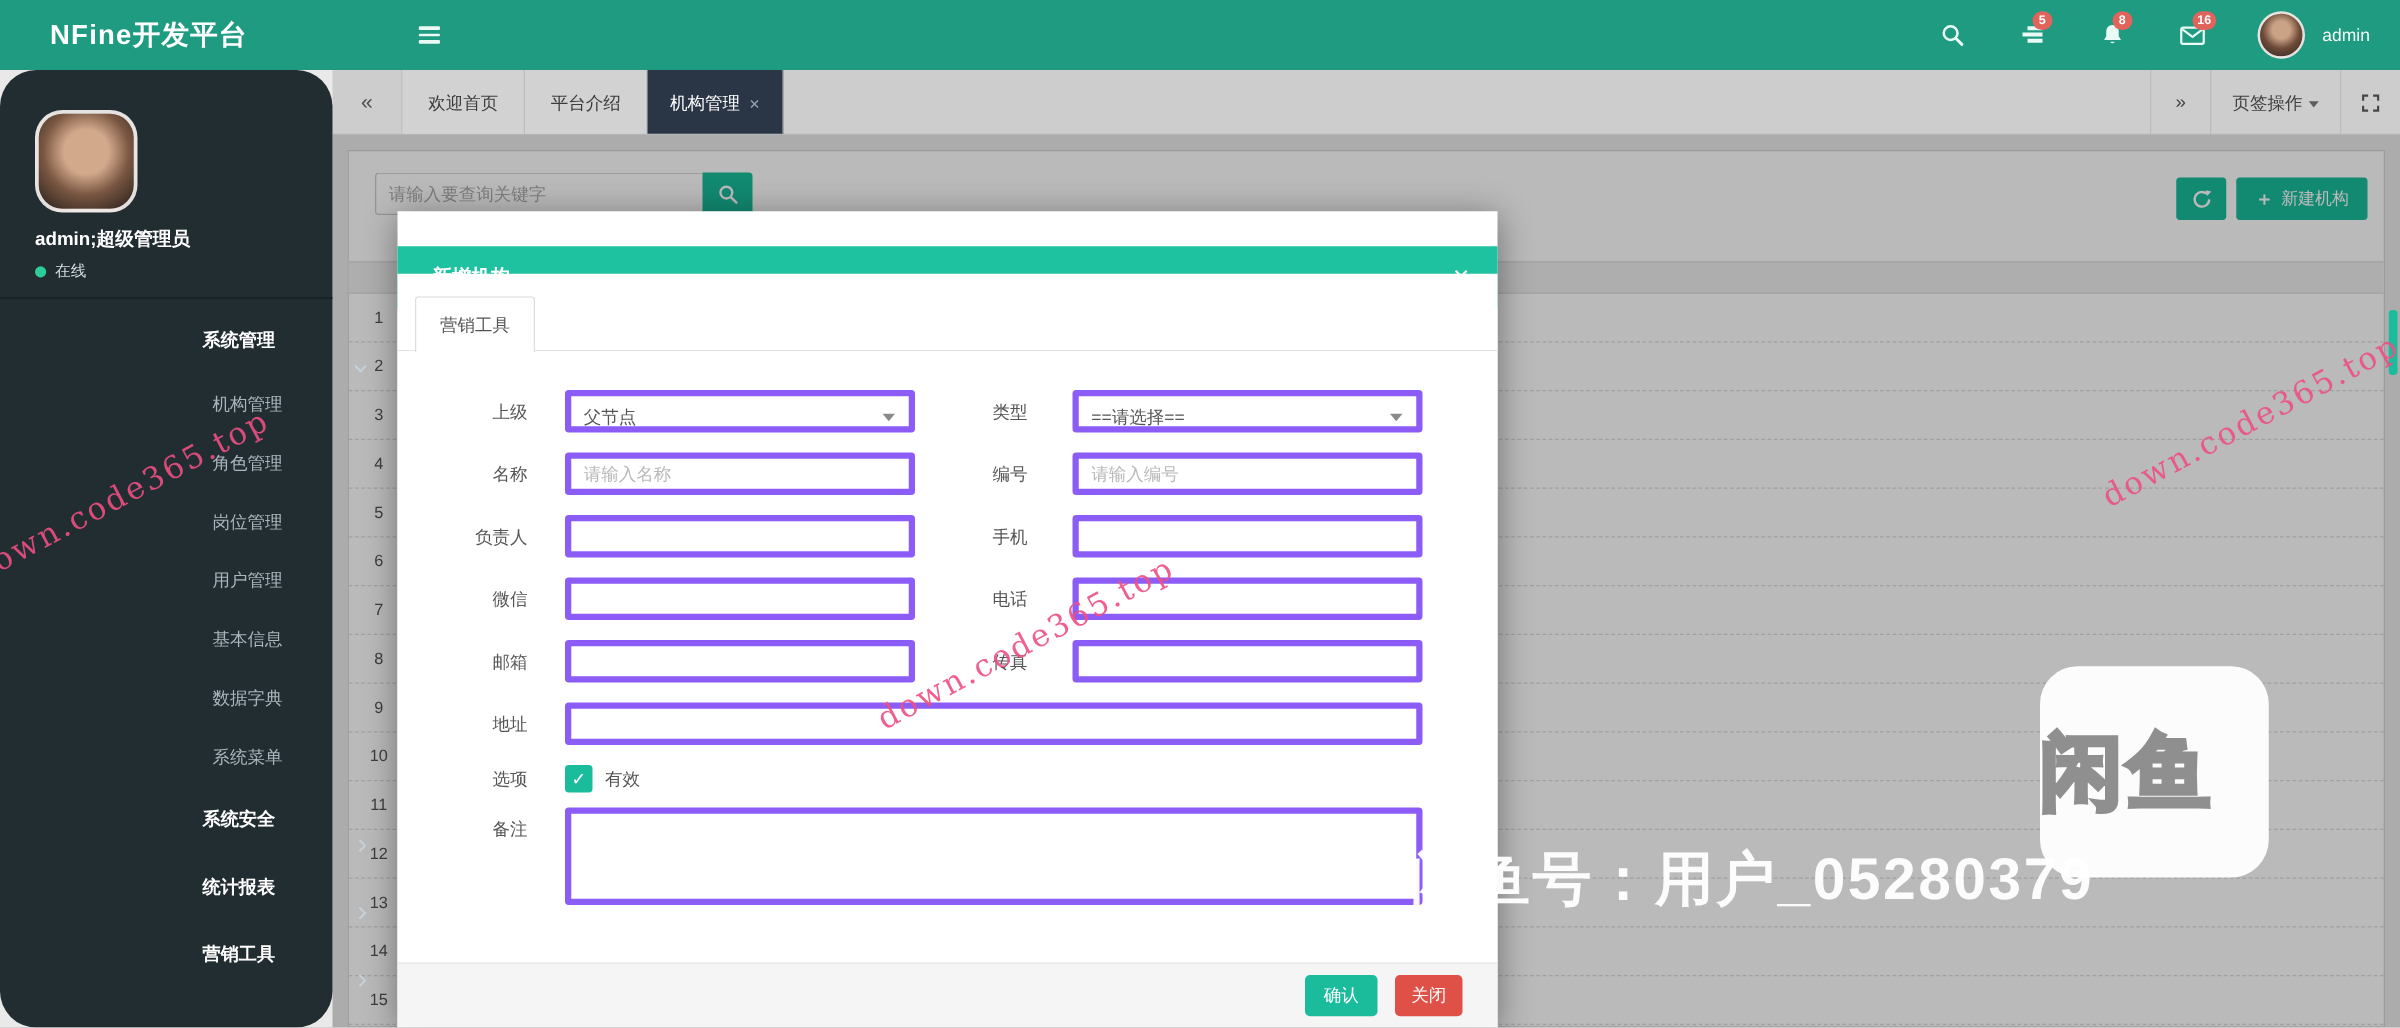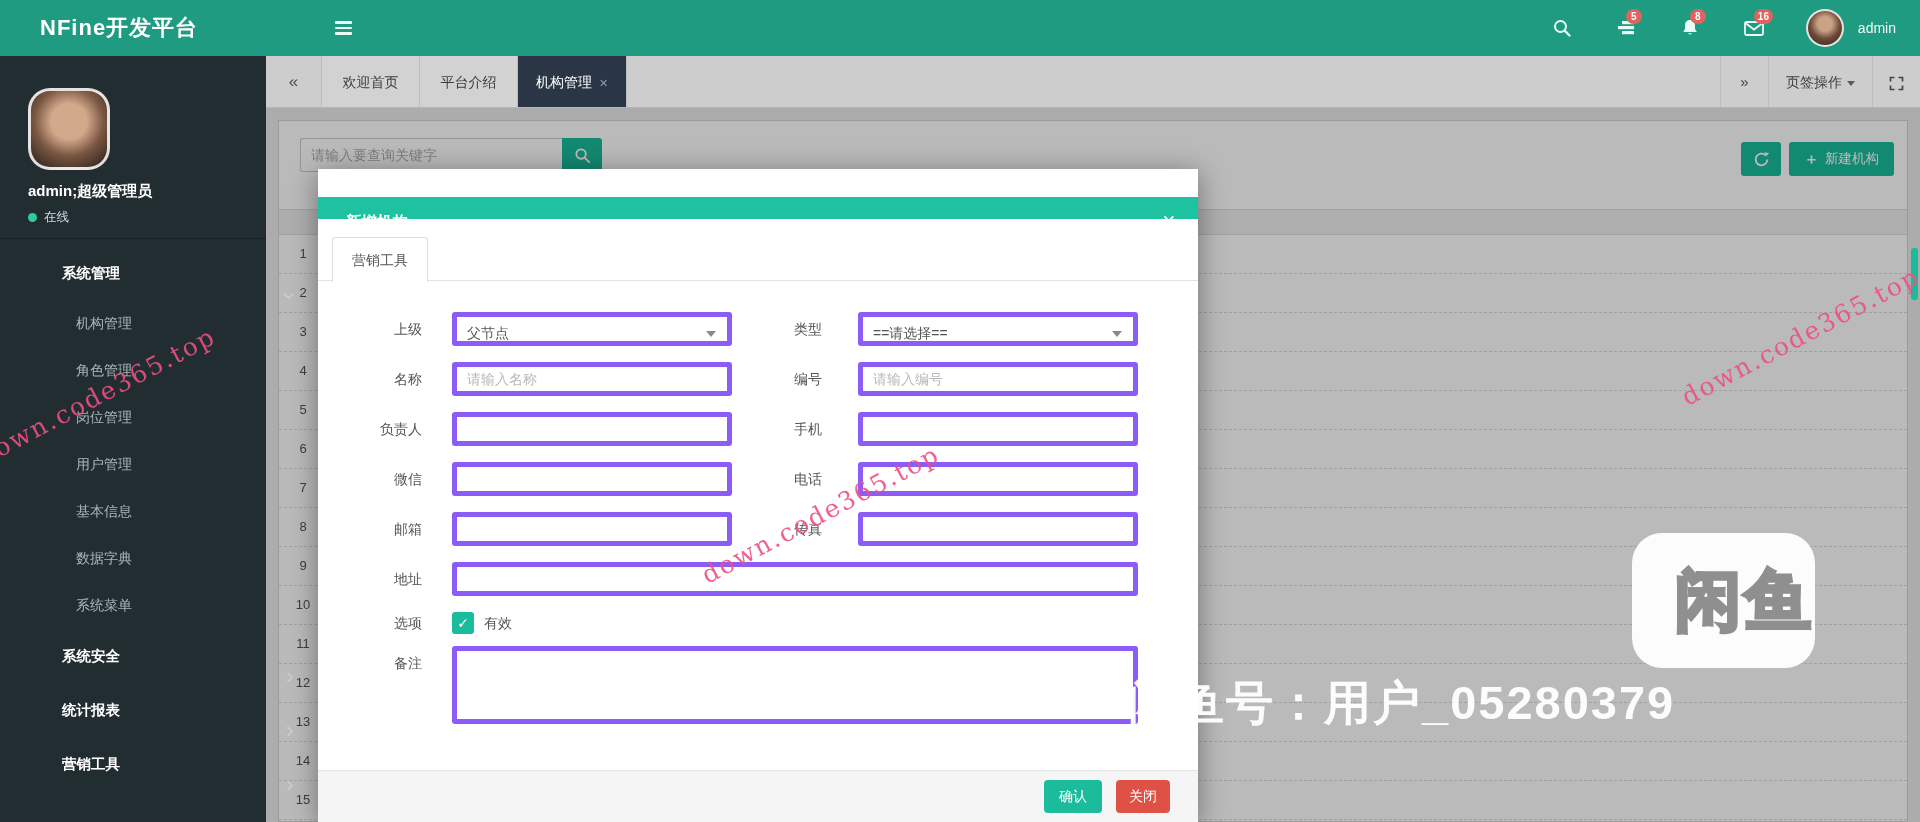--- a/index.html
+++ b/index.html
@@ -14,28 +14,28 @@
   .hamburger i { display:block; width:17px; height:2.5px; background:#eafaf5; border-radius:1px; }
   .nav-right { margin-left:auto; display:flex; align-items:center; gap:40px; padding-right:24px; }
   .nav-icon { position:relative; width:24px; height:24px; display:flex; align-items:center; justify-content:center; cursor:pointer; }
   .nav-icon svg { display:block; }
   .badge { position:absolute; top:-7px; left:12px; min-width:16px; height:15px; padding:0 4px; background:#e0635c; border-radius:8px; color:#fff; font-size:10px; line-height:15px; text-align:center; font-weight:bold; }
   .nav-avatar { width:38px; height:38px; border-radius:50%; border:2px solid rgba(255,255,255,.85);
     background:radial-gradient(circle at 50% 38%, #caa286 0 26%, #6d4a38 55%, #2b2320 100%); }
   .nav-admin { color:#f4fbf8; font-size:14px; margin-left:-26px; }
 
   
-  .sidebar { position:absolute; left:0; top:56px; width:266px; height:766px; background:#222d32; z-index:8; }
+  .sidebar { position:absolute; left:0; top:56px; width:266px; height:766px; background:#222d32; z-index:8;border-radius:29px; }
   .side-avatar { position:absolute; left:28px; top:32px; width:82px; height:82px; border-radius:22px; border:3px solid rgba(255,255,255,.85);
     background:radial-gradient(circle at 50% 40%, #d3a98c 0 30%, #7a5742 58%, #241d1a 100%); }
   .side-name { position:absolute; left:28px; top:126px; color:#fff; font-size:15px; font-weight:bold; }
   .side-status { position:absolute; left:28px; top:153px; color:#d3dbde; font-size:12.5px; display:flex; align-items:center; gap:7px; }
   .side-status .dot { width:9px; height:9px; border-radius:50%; background:#2ecc9a; display:inline-block; }
   .side-sep { position:absolute; left:0; top:182px; width:266px; border-bottom:1px solid #161f23; }
-  .menu { position:absolute; left:0; top:190px; width:320px; }
+  .menu { position:absolute; left:0; top:190px; width:320px;text-align:center; }
   .menu-parent { position:relative; height:54px; line-height:54px; padding-left:62px; color:#ffffff; font-size:14.5px; font-weight:bold; cursor:pointer; }
   .menu-parent .chev { position:absolute; right:26px; top:22px; }
   .menu-child { height:47px; line-height:47px; padding-left:76px; color:#a9b6bd; font-size:14px; cursor:pointer; }
 
   
   .main { position:absolute; left:266px; top:56px; right:0; bottom:0; }
   .tabbar { position:absolute; left:0; top:0; right:0; height:52px; background:#cdcdcd; border-bottom:1px solid #b5b5b5; display:flex; }
   .tab-navbtn { width:56px; text-align:center; line-height:52px; font-size:17px; color:#4c4c4c; border-right:1px solid #bdbdbd; cursor:pointer; }
   .tab { min-width:98px; padding:0 18px; text-align:center; line-height:52px; font-size:14px; color:#3c3c3c; border-right:1px solid #bdbdbd; background:#d2d2d2; cursor:pointer; }
   .tab.active { background:#2a3645; color:#fff; }
@@ -85,21 +85,21 @@
   textarea.ffield { height:78px; resize:none; padding-top:6px; }
   .modal-footer { position:absolute; left:0; right:0; bottom:0; height:52px; background:#f5f5f5; border-top:1px solid #e5e5e5; display:flex; align-items:center; justify-content:flex-end; gap:14px; padding-right:28px; }
   .btn-confirm { width:58px; height:33px; background:#1abc9c; color:#fff; border:none; border-radius:4px; font-size:14px; cursor:pointer; }
   .btn-close { width:54px; height:33px; background:#df5147; color:#fff; border:none; border-radius:4px; font-size:14px; cursor:pointer; }
 
   
   .wm-pink { position:absolute; z-index:20; color:rgba(238,79,130,.9); font-family:"DejaVu Serif","Liberation Serif",serif; font-size:25px; letter-spacing:2px; white-space:nowrap; transform:rotate(-28deg); pointer-events:none; }
   .wm1 { left:-36px; top:382px; }
   .wm2 { left:688px; top:500px; }
   .wm3 { left:1668px; top:322px; }
-  .xianyu-logo { position:absolute; left:1632px; top:533px; width:183px; height:135px; background:rgba(255,255,255,.96); border-radius:30px; z-index:20; display:flex; align-items:center; justify-content:flex-end; pointer-events:none; }
+  .xianyu-logo { position:absolute; left:1632px; top:533px; width:183px; height:169px; background:rgba(255,255,255,.96); border-radius:30px; z-index:20; display:flex; align-items:center; justify-content:flex-start; pointer-events:none; }
   .xianyu-logo span { font-size:66px; font-weight:800; letter-spacing:4px; color:#8f8f8f; -webkit-text-fill-color:#fff; -webkit-text-stroke:4px #8f8f8f; }
   .xianyu-id { position:absolute; left:1128px; top:672px; width:760px; z-index:21; color:rgba(255,255,255,.96); font-size:47px; font-weight:bold; letter-spacing:2px; white-space:nowrap; pointer-events:none; }
 </style>
 </head>
 <body>
 
 <div class="app">
 
   <header class="navbar">
     <div class="logo">NFine开发平台</div>

